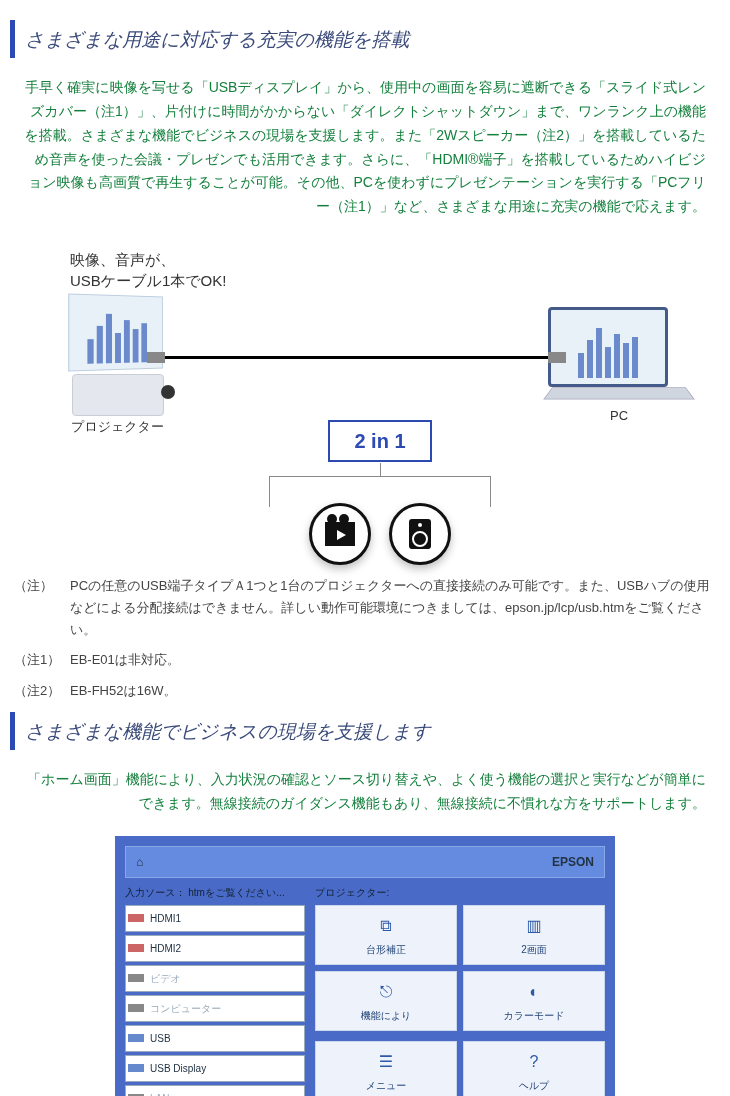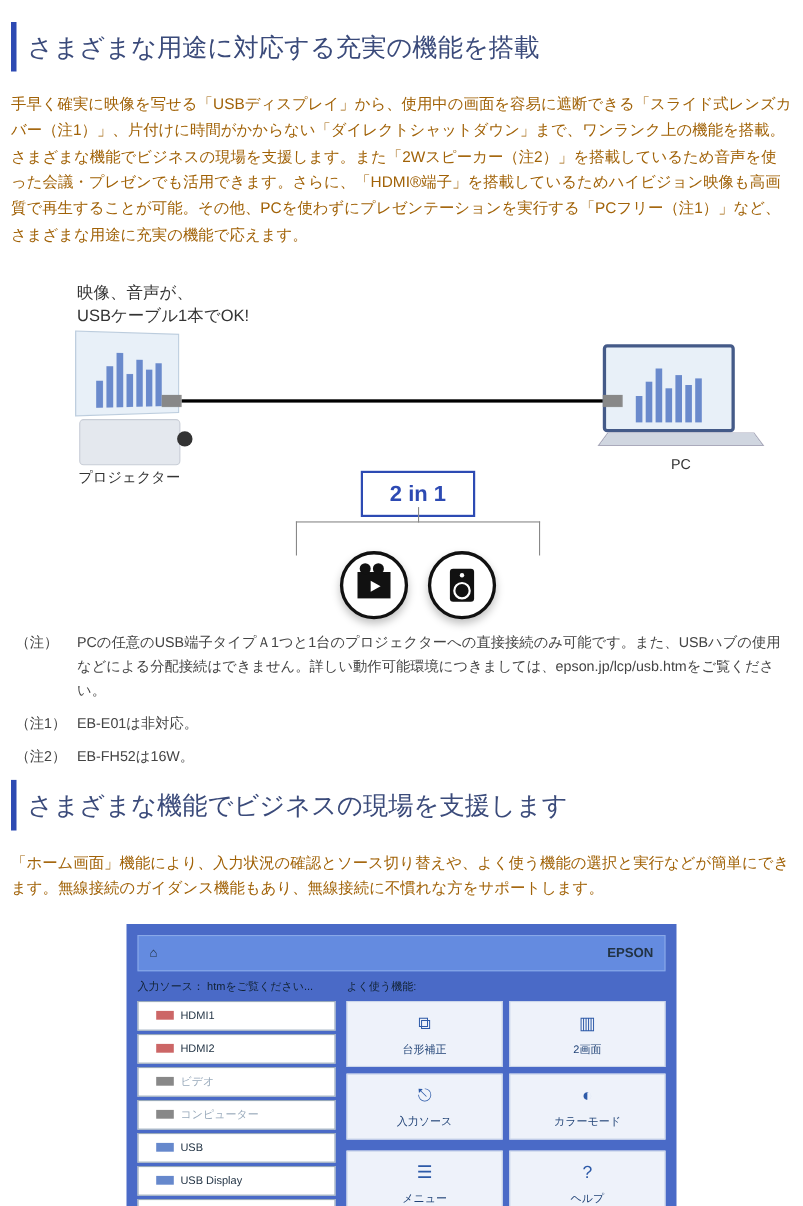--- a/index.html
+++ b/index.html
@@ -8,26 +8,27 @@
     padding: 10px;
     width: 710px;
     background: #fff;
     color: #333;
     font-size: 14px;
     line-height: 1.7;
   }
   .sec-title {
     border-left: 5px solid #2d4ab3;
     padding: 4px 10px 2px;
-    font-size: 23px;
+    font-size: 19px;
     color: #3a4a7a;
     margin: 10px 0 18px;
     font-weight: normal;
-  }
-  .para { color: #a16207; margin: 0 0 20px; }
+    font-style: italic;
+  }
+  .para { color: #15803d; margin: 0 14px 20px; text-align: right; }
 
   
   .diagram-usb {
     padding: 10px 30px 10px 60px;
     position: relative;
   }
   .diag-top-label {
     color: #333;
     font-size: 15px;
     line-height: 1.4;
@@ -82,21 +83,21 @@
     margin-bottom: 0;
   }
   .laptop-base { width:140px; height:14px; background:#d0d6e0; border:1px solid #aab; transform: perspective(80px) rotateX(40deg); margin: -2px auto 4px;}
   .two-in-one {
     border: 2px solid #2d4ab3;
     color: #2d4ab3;
     font-size: 20px;
     font-weight: bold;
     padding: 2px 24px;
     display: inline-block;
-    margin: -14px auto 0;
+    margin: -14px auto 10px;
   }
   .twoinone-wrap{ text-align:center; margin-top:-6px;}
   .split-line{
     width: 220px; height: 30px; margin: 4px auto 0; position:relative;
     border-left:1px solid #888; border-right:1px solid #888; border-top:1px solid #888;
   }
   .split-line::before{
     content:""; position:absolute; left:50%; top:-14px; width:1px; height:14px; background:#888;
   }
   .icon-pair { display:flex; justify-content:center; gap:18px; margin-top:-4px;}
@@ -132,21 +133,21 @@
     display:flex; justify-content:space-between;
     padding:5px 10px; font-size:12px; color:#234; font-weight:bold;
     border:1px solid #89a8e8;
     margin-bottom:6px;
   }
   .hs-body { display:flex; gap:10px; }
   .hs-left { flex: 0 0 180px; }
   .hs-left-title { font-size:10px; color:#123; text-align:left; margin-bottom:4px;}
   .src-btn {
     background:#fff; border:1px solid #9ab; font-size:10px; text-align:left;
-    padding:4px 16px; margin-bottom:3px; display:flex; align-items:center; gap:6px;
+    padding:4px 2px; margin-bottom:3px; display:flex; align-items:center; gap:6px;
     color:#234;
   }
   .src-btn .plug{width:16px;height:8px;background:#c66;position:relative;}
   .src-btn.blue .plug{background:#68c;}
   .src-btn.gray .plug{background:#888;}
   .src-btn.off{ color: #9ab; }
   .hs-right { flex:1; }
   .hs-right-title{ font-size:10px; color:#123; text-align:left; margin-bottom:4px;}
   .func-grid{ display:grid; grid-template-columns:1fr 1fr; gap:6px; margin-bottom:10px;}
   .func-btn{
@@ -265,25 +266,25 @@
               <span class="plug"></span>
               <span>USB Display</span>
             </div>
             <div class="src-btn blue off gray">
               <span class="plug"></span>
               <span>LAN</span>
             </div>
           </div>
       </div>
       <div class="hs-right">
-        <div class="hs-right-title">よく使う機能:</div>
+        <div class="hs-right-title">プロジェクター:</div>
         <div class="func-grid" id="func-grid-1">
             <div class="func-btn"><span class="ic">⧉</span><span>台形補正</span></div>
             <div class="func-btn"><span class="ic">▥</span><span>2画面</span></div>
-            <div class="func-btn"><span class="ic">⎋</span><span>入力ソース</span></div>
+            <div class="func-btn"><span class="ic">⎋</span><span>機能により</span></div>
             <div class="func-btn"><span class="ic">◐</span><span>カラーモード</span></div>
           </div>
         <div class="func-grid" id="func-grid-2">
             <div class="func-btn"><span class="ic">☰</span><span>メニュー</span></div>
             <div class="func-btn"><span class="ic">?</span><span>ヘルプ</span></div>
           </div>
       </div>
     </div>
 
   </div>

